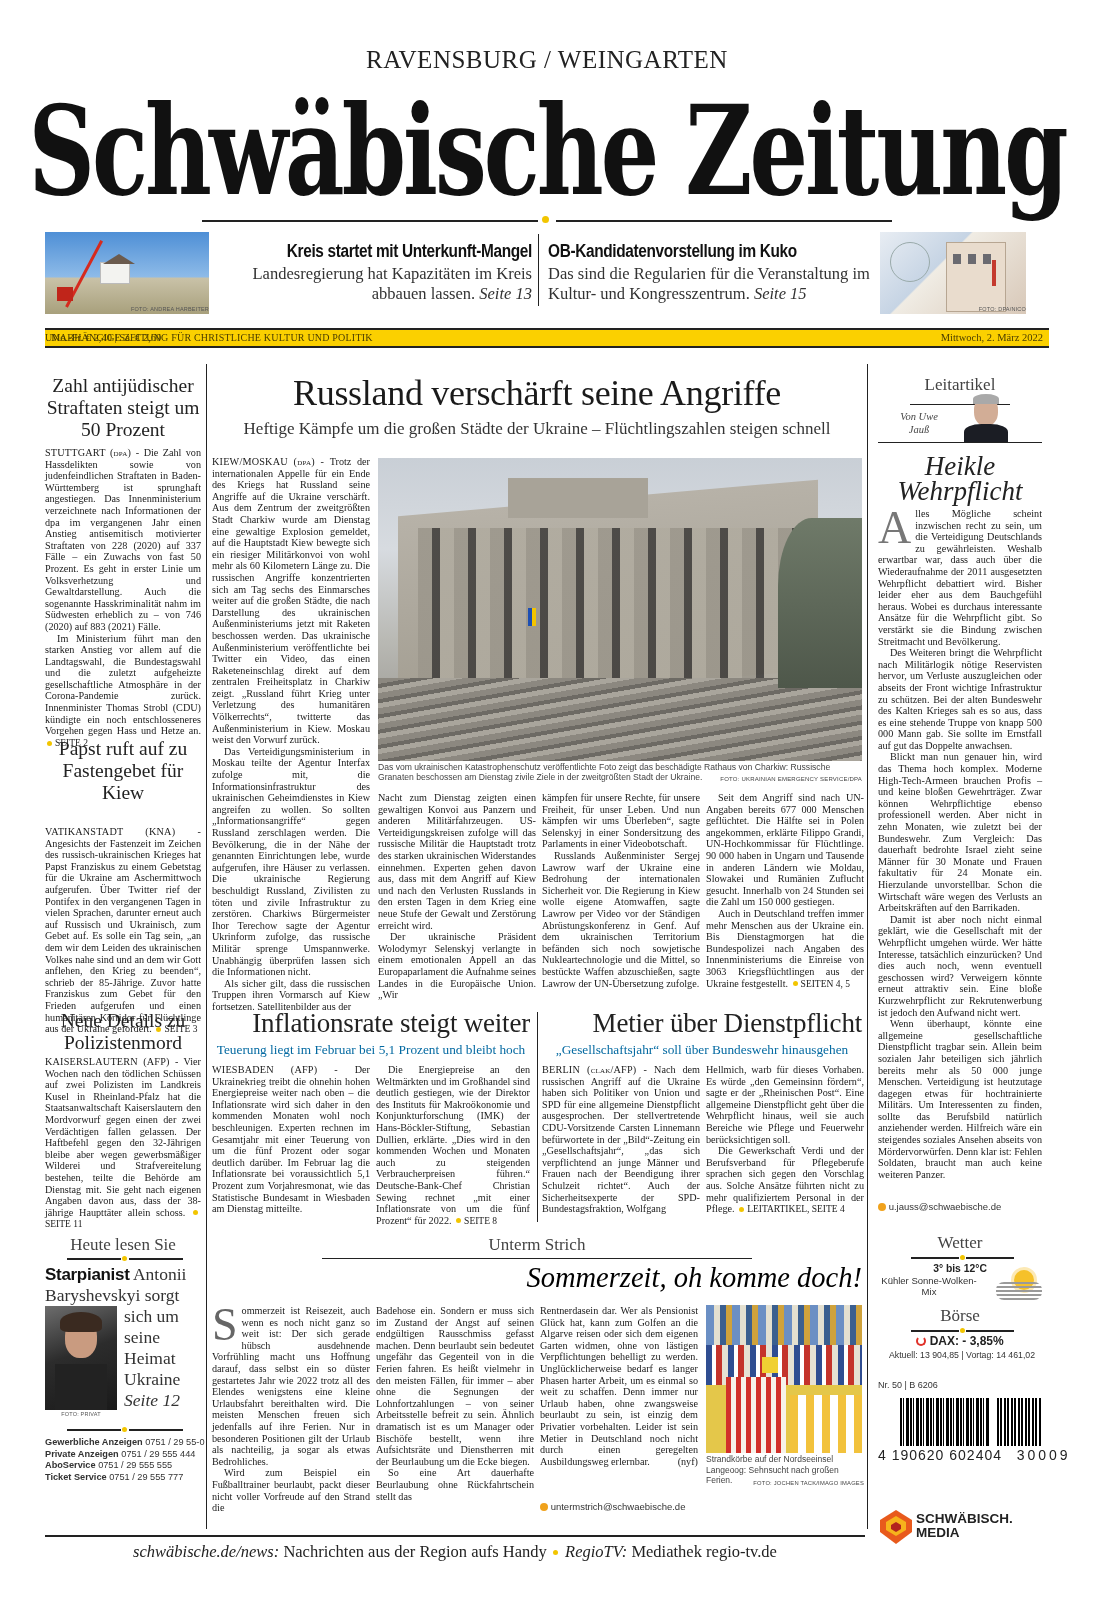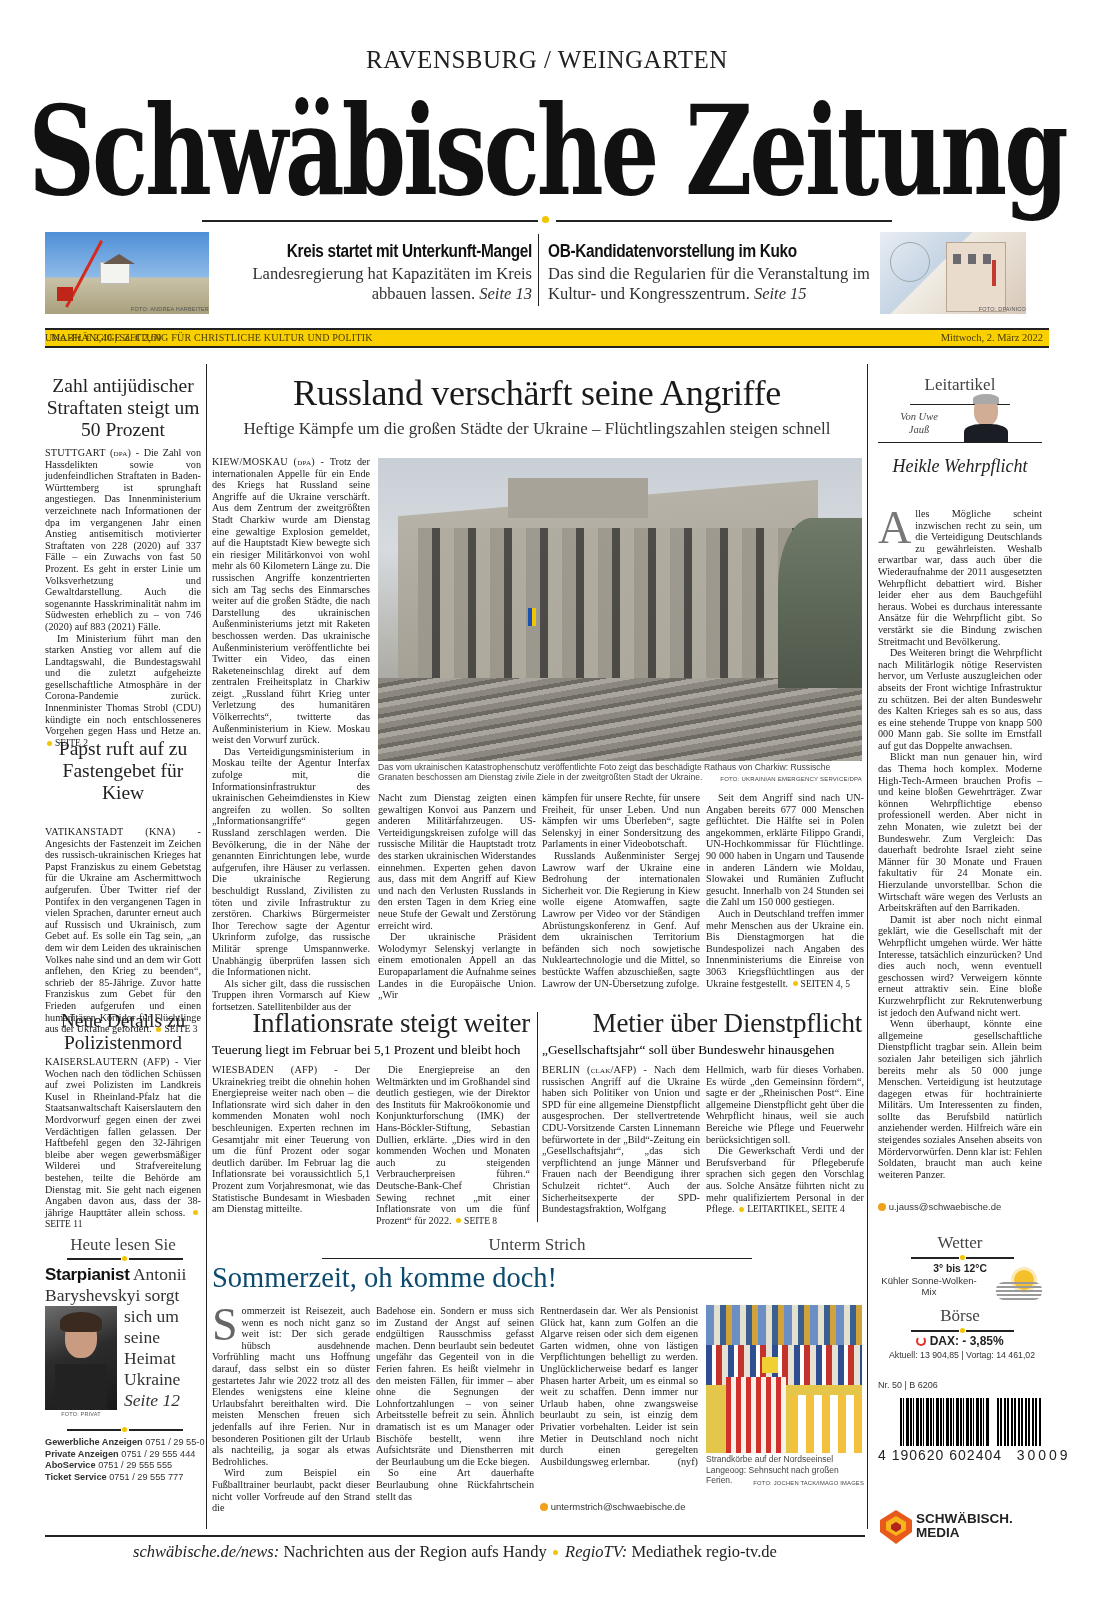--- a/index.html
+++ b/index.html
@@ -33,28 +33,28 @@
 
 
 #lead-h{top:372px;left:212px;width:650px;text-align:center;font-size:36px;letter-spacing:-.3px;color:#1a1a1a}
 #lead-s{top:419px;left:212px;width:650px;text-align:center;font-size:17px;color:#333}
 #lead-img{top:458px;left:378px;width:484px;height:303px;overflow:hidden}
 #lead-caption{top:762px;left:378px;width:484px;font-size:8.6px;line-height:10.4px;color:#444}
 
 .col{position:absolute}
 .h-side{font-size:19.5px;line-height:22px;text-align:center;color:#222}
 .h-second{font-size:27px;text-align:right;color:#222;letter-spacing:-.2px}
-.s-second{font-size:13.3px;text-align:left;color:#000000;white-space:nowrap}
+.s-second{font-size:13.3px;text-align:center;color:#0369a1;white-space:nowrap}
 
 .section-label{font-size:17px;text-align:center;color:#444}
 .label-rule{height:2px;background:#222;position:absolute}
 .label-dot{position:absolute;width:5px;height:5px;border-radius:50%;background:#f2c500}
 
 
-#heikle{top:454px;left:878px;width:164px;text-align:center;font-style:italic;font-size:18px;line-height:25px;color:#222}
+#heikle{top:454px;left:878px;width:164px;text-align:center;font-style:italic;font-size:27px;line-height:25px;color:#222}
 .dropcap{float:left;font-size:46px;line-height:36px;margin:2px 4px 0 0;color:#777}
 
 
 #footer-line{top:1535px;left:45px;width:820px;height:2px;background:#222}
 #footer{top:1542px;left:45px;width:820px;text-align:center;font-size:16.5px;color:#222;white-space:nowrap}
 #footer i{font-style:italic}
 </style>
 </head>
 <body>
 
@@ -251,21 +251,21 @@
 
 <div class="abs sans" style="left:878px;top:1380px;font-size:9px;color:#333">Nr. 50 | B 6206</div>
 <div class="abs" style="left:900px;top:1398px;width:90px;height:48px;background:repeating-linear-gradient(90deg,#000 0 2px,#fff 2px 3px,#000 3px 4px,#fff 4px 6px,#000 6px 9px,#fff 9px 10px)"></div>
 <div class="abs" style="left:997px;top:1398px;width:45px;height:48px;background:repeating-linear-gradient(90deg,#000 0 2px,#fff 2px 3px,#000 3px 5px,#fff 5px 7px)"></div>
 <div class="abs sans" style="left:878px;top:1447px;width:170px;font-size:14px;letter-spacing:1px;color:#222;white-space:nowrap">
   <span>4</span>&nbsp;<span>190620</span>&nbsp;<span>602404</span>&nbsp;&nbsp;&nbsp;<span style="letter-spacing:3px">30009</span>
 </div>
 
 <div class="abs section-label" style="left:372px;top:1235px;width:330px">Unterm Strich</div>
 <div class="hline" style="left:322px;top:1258px;width:430px"></div>
-<div class="abs" style="left:212px;top:1262px;width:650px;text-align:left;font-size:28.5px;color:#0c4a6e">Sommerzeit, oh komme doch!</div>
+<div class="abs" style="left:212px;top:1262px;width:650px;text-align:right;font-style:italic;font-size:28.5px;color:#000000">Sommerzeit, oh komme doch!</div>
 <div class="col body-text" style="left:212px;top:1305px;width:158px">
   <p><span class="dropcap" style="color:#666">S</span><span>ommerzeit ist Reisezeit, auch wenn es noch nicht ganz so weit ist: Der sich gerade hübsch ausdehnende Vorfrühling macht uns Hoffnung darauf, dass selbst ein so düster gestartetes Jahr wie 2022 trotz all des Elendes wenigstens eine kleine Urlaubsfahrt bereithalten wird. Die meisten Menschen freuen sich jedenfalls auf ihre Ferien. Nur in besonderen Positionen gilt der Urlaub als nachteilig, ja sogar als etwas Bedrohliches.</span></p>
   <p>Wird zum Beispiel ein Fußballtrainer beurlaubt, packt dieser nicht voller Vorfreude auf den Strand die</p>
 </div>
 <div class="col body-text" style="left:376px;top:1305px;width:158px">
   <p>Badehose ein. Sondern er muss sich im Zustand der Angst auf seinen endgültigen Rausschmiss gefasst machen. Denn beurlaubt sein bedeutet ungefähr das Gegenteil von in die Ferien fahren. Es heißt vielmehr in den meisten Fällen, für immer – aber ohne die Segnungen der Lohnfortzahlungen – von seiner Arbeitsstelle befreit zu sein. Ähnlich dramatisch ist es um Manager oder Bischöfe bestellt, wenn ihre Aufsichtsräte und Dienstherren mit der Beurlaubung um die Ecke biegen.</p>
   <p>So eine Art dauerhafte Beurlaubung ohne Rückfahrtschein stellt das</p>
 </div>
 <div class="col body-text" style="left:540px;top:1305px;width:158px">
   <p><span>Rentnerdasein dar. Wer als Pensionist Glück hat, kann zum Golfen an die Algarve reisen oder sich dem eigenen Garten widmen, ohne von lästigen Verpflichtungen behelligt zu werden. Unglücklicherweise bedarf es langer Phasen harter Arbeit, um es einmal so weit zu schaffen. Denn immer nur Urlaub haben, ohne zwangsweise beurlaubt zu sein, ist einzig dem Privatier vorbehalten. Leider ist sein Metier in Deutschland noch nicht durch einen geregelten Ausbildungsweg erlernbar.</span> <span style="float:right">(nyf)</span></p>

